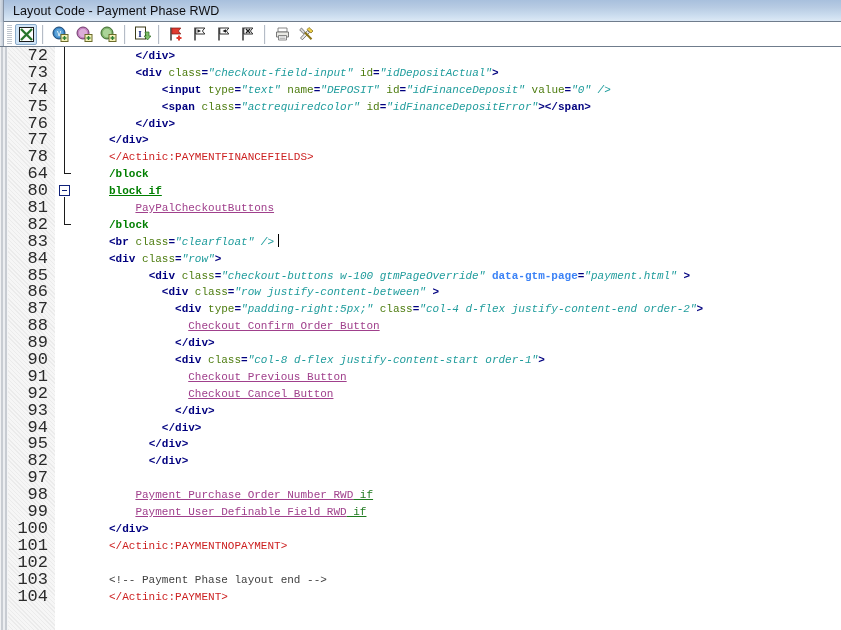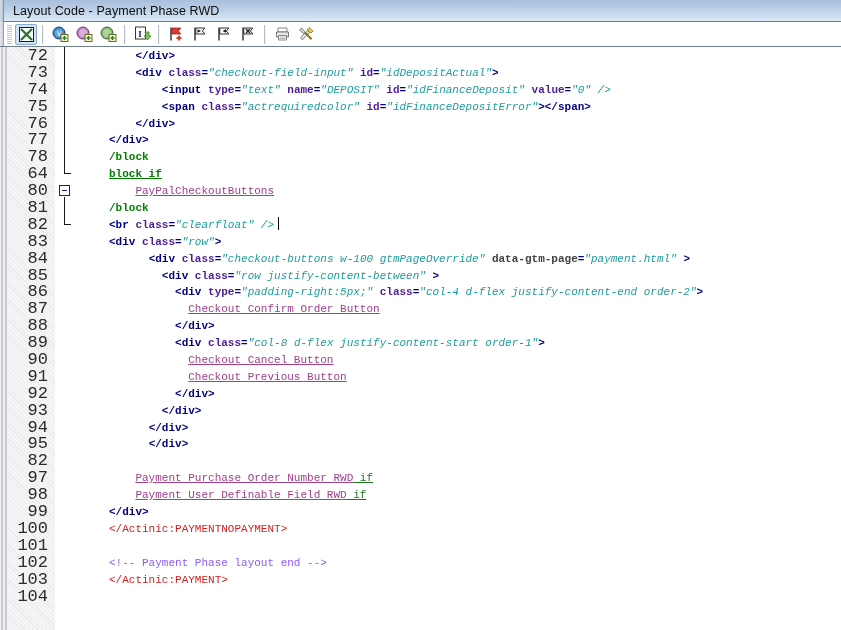--- a/index.html
+++ b/index.html
@@ -143,31 +143,31 @@
     white-space:nowrap;
   }
   .code .cl{
     height:16.9px;line-height:16.9px;
     white-space:pre;
     padding-left:2px;
   }
 
   
   .t-tag      { color:#00007f; font-weight:bold; }
-  .t-attr     { color:#4c1d95; font-weight:bold; }
-  .t-attr2    { color:#404040; font-weight:bold; }
+  .t-attr     { color:#4d7c0f; font-weight:normal; }
+  .t-attr2    { color:#3b82f6; font-weight:bold; }
   .t-eq       { color:#00007f; font-weight:bold; }
   .t-val      { color:#1f9c9c; font-style:italic; }
   .t-plain    { color:#000000; }
   .t-actinic  { color:#cc1f1f; }
   .t-block    { color:#007f00; font-weight:bold; }
   .t-blockif  { color:#007f00; font-weight:bold; text-decoration:underline; }
   .t-link     { color:#a0408c; text-decoration:underline; }
   .t-ifsuffix { color:#1f7a1f; text-decoration:underline; }
-  .t-comment  { color:#8b5cf6;margin-top:10px; }
+  .t-comment  { color:#404040;margin-top:10px; }
 
   .caret{
     display:inline-block;
     width:1px;height:13px;
     background:#000;
     vertical-align:-2px;
     margin-left:4px;
   }
 </style>
 </head>
@@ -391,34 +391,35 @@
         <div class="fold-line" style="top: 149.565px; height: 27.885px;"></div>
         <div class="fold-elbow" style="top: 177px;"></div>
       </div>
     <div class="code" id="codearea">
         <div class="cl"><span>         </span><span class="t-tag">&lt;/div&gt;</span></div>
         <div class="cl"><span>         </span><span class="t-tag">&lt;div </span><span class="t-attr">class</span><span class="t-eq">=</span><span class="t-val">"checkout-field-input"</span><span class="t-plain"> </span><span class="t-attr">id</span><span class="t-eq">=</span><span class="t-val">"idDepositActual"</span><span class="t-tag">&gt;</span></div>
         <div class="cl"><span>             </span><span class="t-tag">&lt;input </span><span class="t-attr">type</span><span class="t-eq">=</span><span class="t-val">"text"</span><span class="t-plain"> </span><span class="t-attr">name</span><span class="t-eq">=</span><span class="t-val">"DEPOSIT"</span><span class="t-plain"> </span><span class="t-attr">id</span><span class="t-eq">=</span><span class="t-val">"idFinanceDeposit"</span><span class="t-plain"> </span><span class="t-attr">value</span><span class="t-eq">=</span><span class="t-val">"0"</span><span class="t-val"> /&gt;</span></div>
         <div class="cl"><span>             </span><span class="t-tag">&lt;span </span><span class="t-attr">class</span><span class="t-eq">=</span><span class="t-val">"actrequiredcolor"</span><span class="t-plain"> </span><span class="t-attr">id</span><span class="t-eq">=</span><span class="t-val">"idFinanceDepositError"</span><span class="t-tag">&gt;&lt;/span&gt;</span></div>
         <div class="cl"><span>         </span><span class="t-tag">&lt;/div&gt;</span></div>
         <div class="cl"><span>     </span><span class="t-tag">&lt;/div&gt;</span></div>
+        <div class="cl"><span>     </span><span class="t-actinic">&lt;/Actinic:PAYMENTFINANCEFIELDS&gt;</span></div>
         <div class="cl"><span>     </span><span class="t-block">/block</span></div>
         <div class="cl"><span>     </span><span class="t-blockif">block if</span></div>
         <div class="cl"><span>         </span><span class="t-link">PayPalCheckoutButtons</span></div>
         <div class="cl"><span>     </span><span class="t-block">/block</span></div>
         <div class="cl"><span>     </span><span class="t-tag">&lt;br </span><span class="t-attr">class</span><span class="t-eq">=</span><span class="t-val">"clearfloat"</span><span class="t-val"> /&gt;</span><span class="caret"></span></div>
         <div class="cl"><span>     </span><span class="t-tag">&lt;div </span><span class="t-attr">class</span><span class="t-eq">=</span><span class="t-val">"row"</span><span class="t-tag">&gt;</span></div>
         <div class="cl"><span>           </span><span class="t-tag">&lt;div </span><span class="t-attr">class</span><span class="t-eq">=</span><span class="t-val">"checkout-buttons w-100 gtmPageOverride"</span><span class="t-plain"> </span><span class="t-attr2">data-gtm-page</span><span class="t-eq">=</span><span class="t-val">"payment.html"</span><span class="t-tag"> &gt;</span></div>
         <div class="cl"><span>             </span><span class="t-tag">&lt;div </span><span class="t-attr">class</span><span class="t-eq">=</span><span class="t-val">"row justify-content-between"</span><span class="t-tag"> &gt;</span></div>
         <div class="cl"><span>               </span><span class="t-tag">&lt;div </span><span class="t-attr">type</span><span class="t-eq">=</span><span class="t-val">"padding-right:5px;"</span><span class="t-plain"> </span><span class="t-attr">class</span><span class="t-eq">=</span><span class="t-val">"col-4 d-flex justify-content-end order-2"</span><span class="t-tag">&gt;</span></div>
         <div class="cl"><span>                 </span><span class="t-link">Checkout Confirm Order Button</span></div>
         <div class="cl"><span>               </span><span class="t-tag">&lt;/div&gt;</span></div>
         <div class="cl"><span>               </span><span class="t-tag">&lt;div </span><span class="t-attr">class</span><span class="t-eq">=</span><span class="t-val">"col-8 d-flex justify-content-start order-1"</span><span class="t-tag">&gt;</span></div>
+        <div class="cl"><span>                 </span><span class="t-link">Checkout Previous Button</span></div>
         <div class="cl"><span>                 </span><span class="t-link">Checkout Cancel Button</span></div>
-        <div class="cl"><span>                 </span><span class="t-link">Checkout Previous Button</span></div>
         <div class="cl"><span>               </span><span class="t-tag">&lt;/div&gt;</span></div>
         <div class="cl"><span>             </span><span class="t-tag">&lt;/div&gt;</span></div>
         <div class="cl"><span>           </span><span class="t-tag">&lt;/div&gt;</span></div>
         <div class="cl"><span>           </span><span class="t-tag">&lt;/div&gt;</span></div>
         <div class="cl"><span> </span></div>
         <div class="cl"><span>         </span><span class="t-link">Payment Purchase Order Number RWD</span><span class="t-ifsuffix"> if</span></div>
         <div class="cl"><span>         </span><span class="t-link">Payment User Definable Field RWD</span><span class="t-ifsuffix"> if</span></div>
         <div class="cl"><span>     </span><span class="t-tag">&lt;/div&gt;</span></div>
         <div class="cl"><span>     </span><span class="t-actinic">&lt;/Actinic:PAYMENTNOPAYMENT&gt;</span></div>
         <div class="cl"><span> </span></div>

